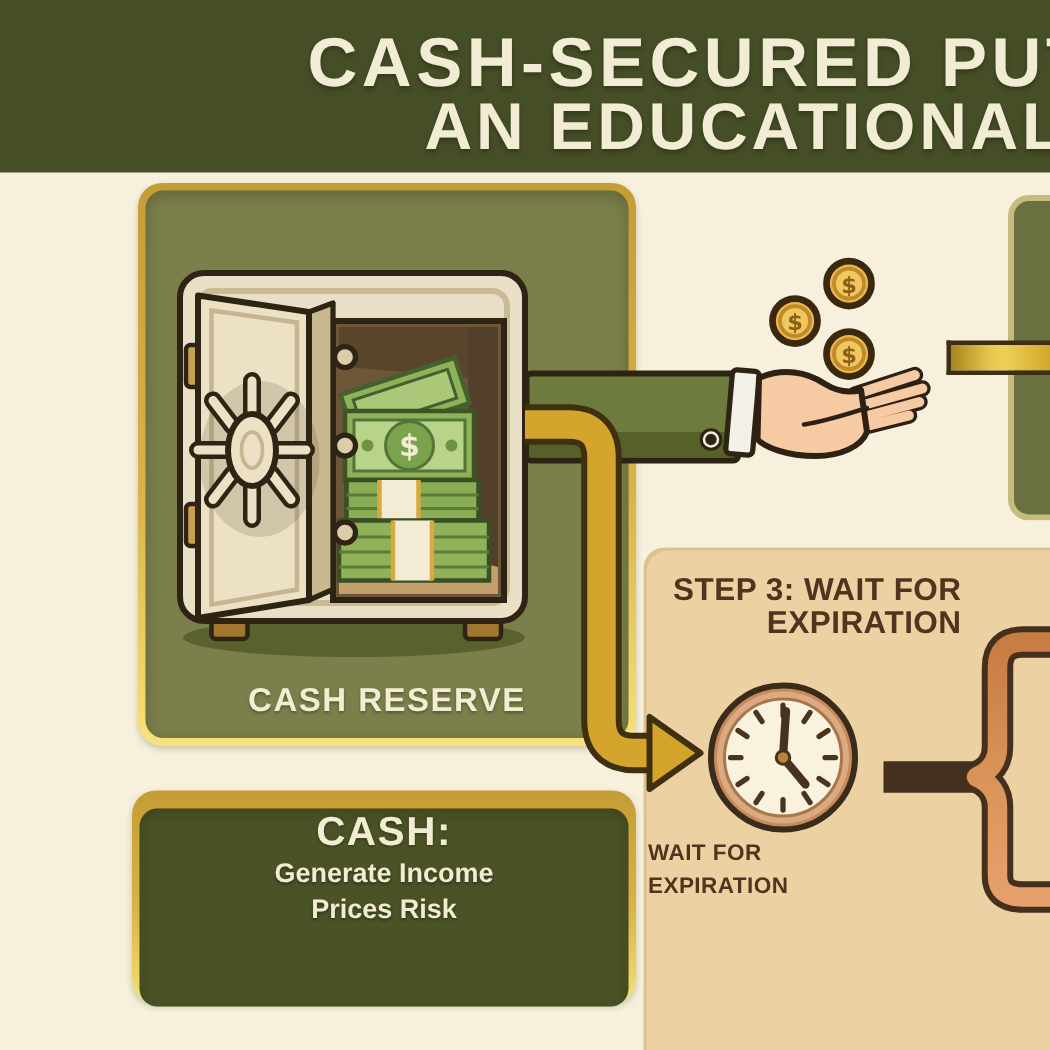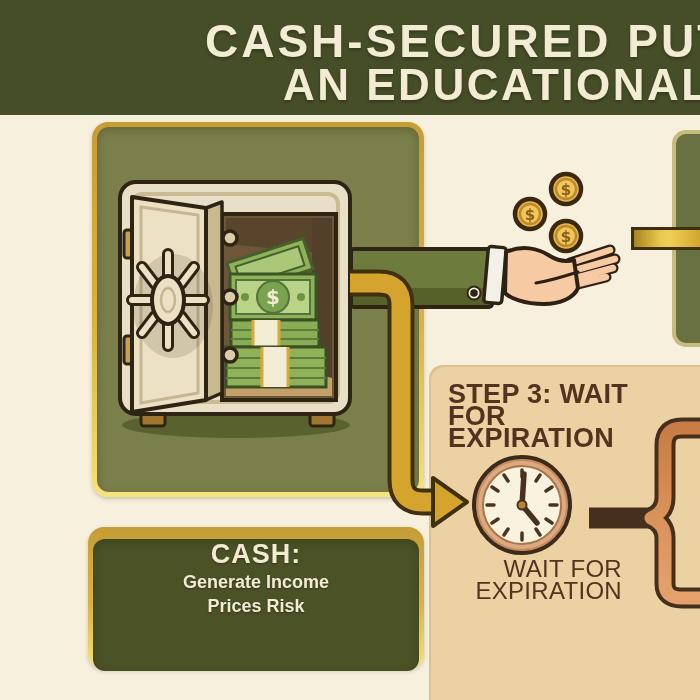--- a/index.html
+++ b/index.html
@@ -31,24 +31,24 @@
       font-size:22px;font-weight:800;letter-spacing:1px;color:#f3edd4;
       text-shadow:0 1px 2px rgba(30,30,5,.4);}
   .goals-title{margin-top:7px;font-size:27px;font-weight:800;letter-spacing:1px;color:#f1ecd2;
       text-shadow:0 1px 2px rgba(20,20,5,.45);}
   .goal-line{font-size:18px;font-weight:800;line-height:24px;color:#f1ecd2;
       text-shadow:0 1px 2px rgba(20,20,5,.45);}
   
   .step3-panel{position:absolute;left:429px;top:365px;width:271px;height:335px;
       background:#ecd2a2;border-radius:14px 0 0 0;
       box-shadow:inset 2px 2px 0 rgba(150,110,50,.18);}
-  .s3-heading{position:absolute;left:429px;top:383px;width:212px;text-align:left;
-      font-size:27px;font-weight:800;line-height:22px;letter-spacing:.3px;color:#53331f;margin-left:19px;}
-  .s3-caption{position:absolute;left:432px;top:558px;width:190px;text-align:right;
-      font-size:24px;font-weight:400;line-height:22px;letter-spacing:.3px;color:#53331f;}
+  .s3-heading{position:absolute;left:429px;top:383px;width:212px;text-align:right;
+      font-size:21px;font-weight:800;line-height:22px;letter-spacing:.3px;color:#53331f;}
+  .s3-caption{position:absolute;left:432px;top:558px;width:190px;text-align:left;
+      font-size:15px;font-weight:700;line-height:22px;letter-spacing:.3px;color:#53331f;}
   
   .right-panel{position:absolute;left:672px;top:130px;width:34px;height:217px;box-sizing:border-box;
       background:#6a7140;border:4px solid #c6bc7d;border-right:none;border-radius:14px 0 0 14px;}
   .gold-bar{position:absolute;left:631px;top:227px;width:69px;height:23px;box-sizing:border-box;
       background:linear-gradient(90deg,#a8841f,#e9c84e 40%,#efcf55 55%,#d2a62c);
       border:3px solid #3d2f10;border-right:none;}
   .overlay{position:absolute;left:0;top:0;pointer-events:none;}
 </style>
 </head>
 <body>
@@ -68,20 +68,21 @@
   <div class="s3-caption">
     <div>WAIT FOR</div>
     <div>EXPIRATION</div>
   </div>
 
   <div class="right-panel"></div>
   <div class="gold-bar"></div>
 
   <div class="gold-frame step1-outer">
     <div class="frame-inner step1-inner">
+      <div class="step1-caption">CASH RESERVE</div>
     </div>
   </div>
 
   <div class="gold-frame goals-outer">
     <div class="frame-inner goals-inner">
       <div class="goals-title">CASH:</div>
       <div class="goal-line">Generate Income</div>
       <div class="goal-line">Prices Risk</div>
     </div>
   </div>

